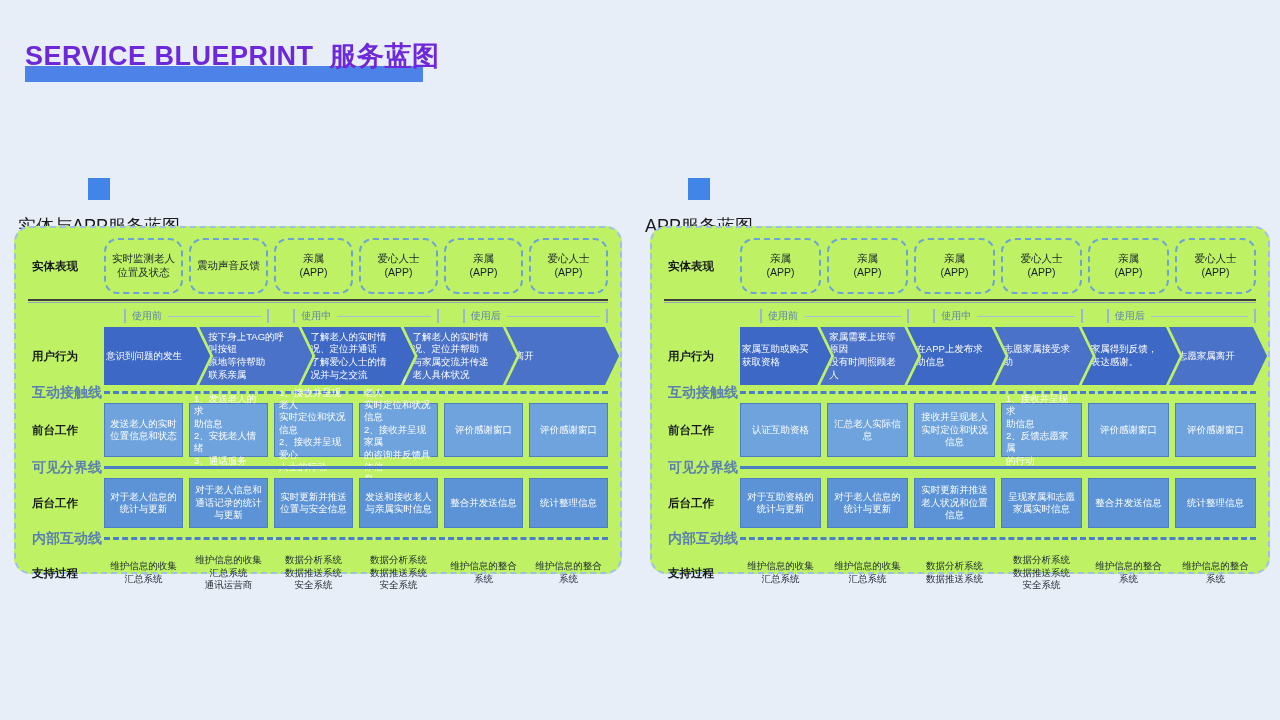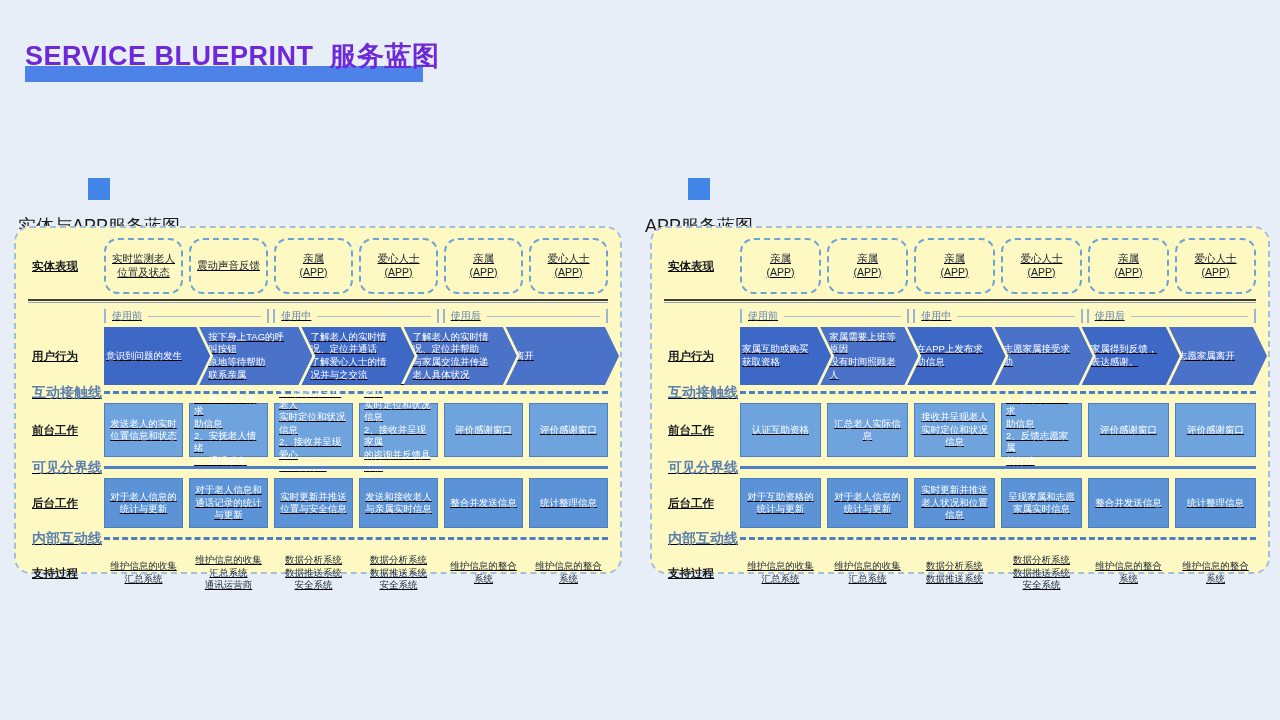--- a/index.html
+++ b/index.html
@@ -19,24 +19,23 @@
   .sec-head{position:absolute;display:flex;align-items:center;gap:14px;flex-direction:column;}
   .sec-sq{width:22px;height:22px;background:#4285e8;}
   .sec-t{font-size:18px;color:#1a1a1a;}
   .sec-sub{font-size:13px;color:#8a9097;margin-left:6px;}
 
   
   .panel{
     position:absolute;
     border:2px dashed #9fc0e4;
     border-radius:16px;
-    background:#fef9c3;
+    background:#bef264;
     box-sizing:border-box;
     padding:10px 12px 12px 12px;
-    text-decoration:underline;
   }
   .row{display:flex;align-items:stretch;}
   .rlabel{
     flex:0 0 76px;
     font-size:11.5px;font-weight:bold;color:#15181c;
     display:flex;align-items:center;justify-content:flex-start;
     padding-left:4px;
     box-sizing:border-box;
   }
   .rcells{flex:1 1 auto;display:flex;gap:6px;}
@@ -54,21 +53,21 @@
   
   .sep-solid{height:0;border-top:2px solid #3f3f3f;margin:5px 0 0 0;}
   .sep-solid2{height:0;border-top:1px solid #9aa4b0;margin:1px 0 4px 0;}
 
   
   .phase-band{display:flex;align-items:center;height:18px;}
   .phase-band .rlabel{flex:0 0 76px;}
   .phases{flex:1 1 auto;display:flex;gap:4px;}
   .phase{
     flex:1 1 0;display:flex;align-items:center;gap:6px;
-    border-left:2px solid #9ab4d8;padding-left:6px;box-sizing:border-box;
+    border-left:2px solid #9ab4d8;padding-left:6px;box-sizing:border-box;margin-left:20px;
   }
   .phase-lbl{font-size:10px;color:#5b7fae;white-space:nowrap;}
   .phase-line{flex:1 1 auto;height:1px;background:#a9bdd8;}
   .phase-end{width:2px;align-self:stretch;background:#9ab4d8;}
 
   
   .ub-row{height:58px;margin-top:2px;}
   .chevs{flex:1 1 auto;display:flex;}
   .chev{
     flex:1 1 0;position:relative;

